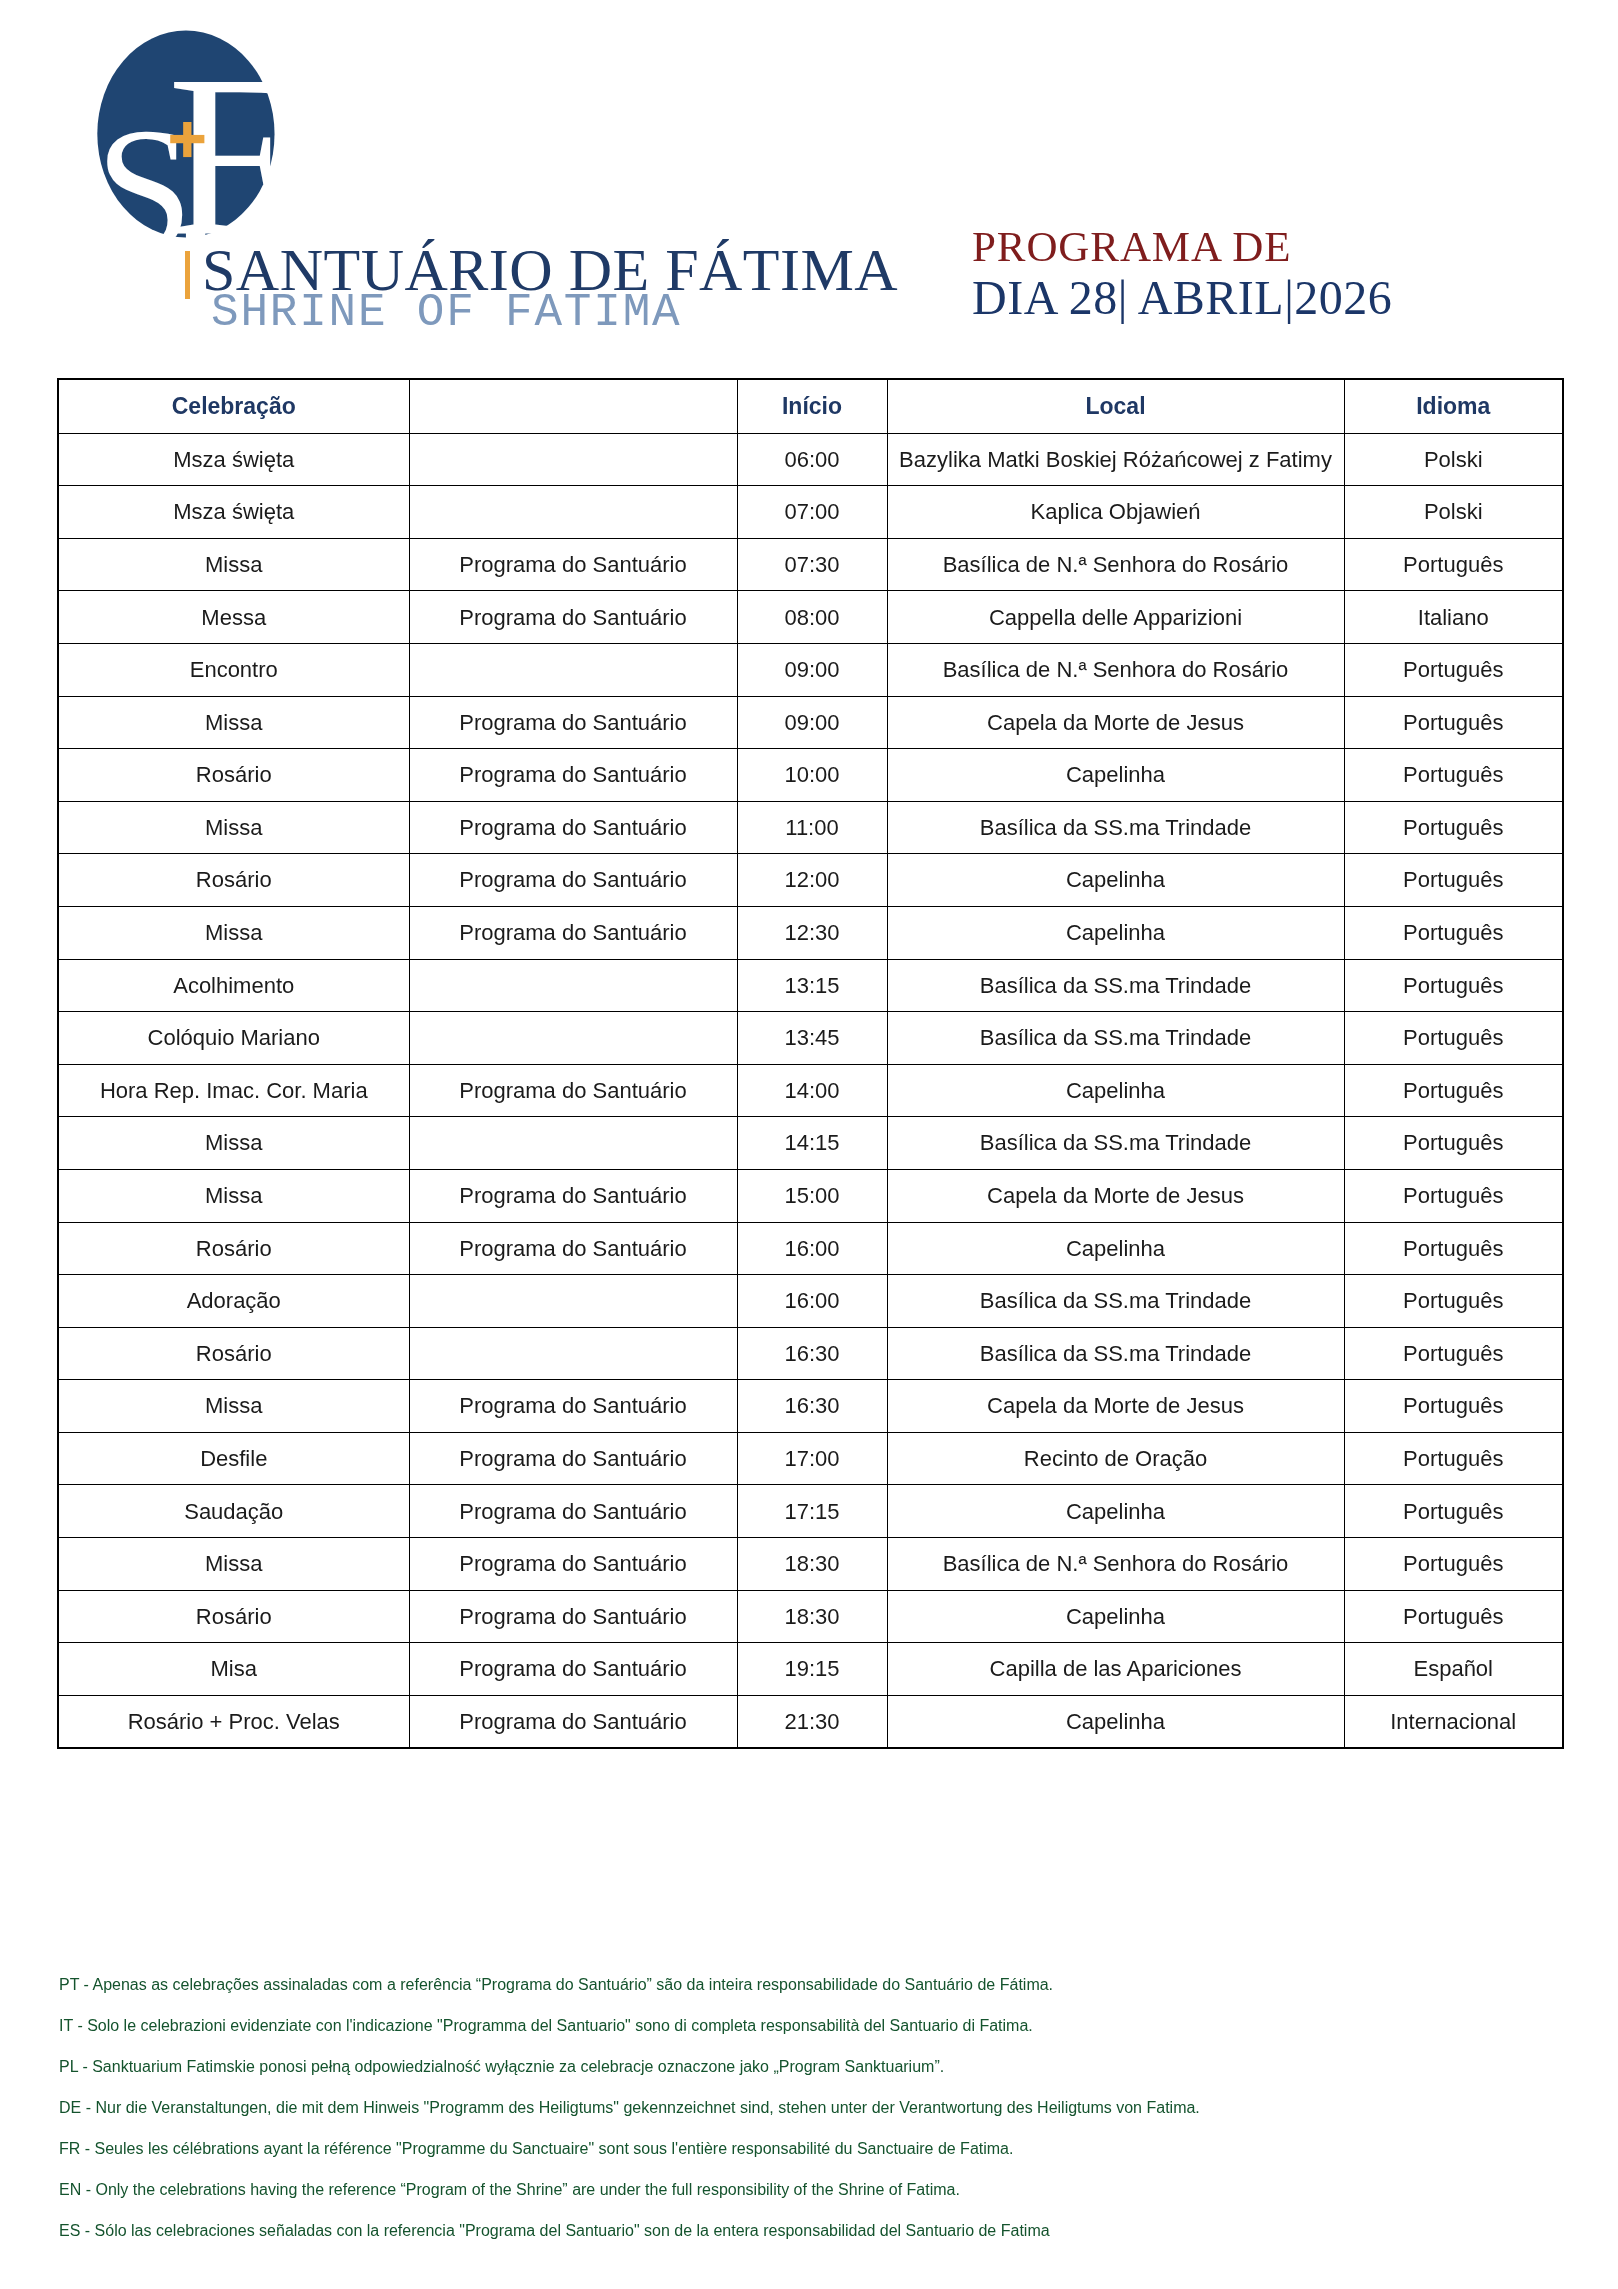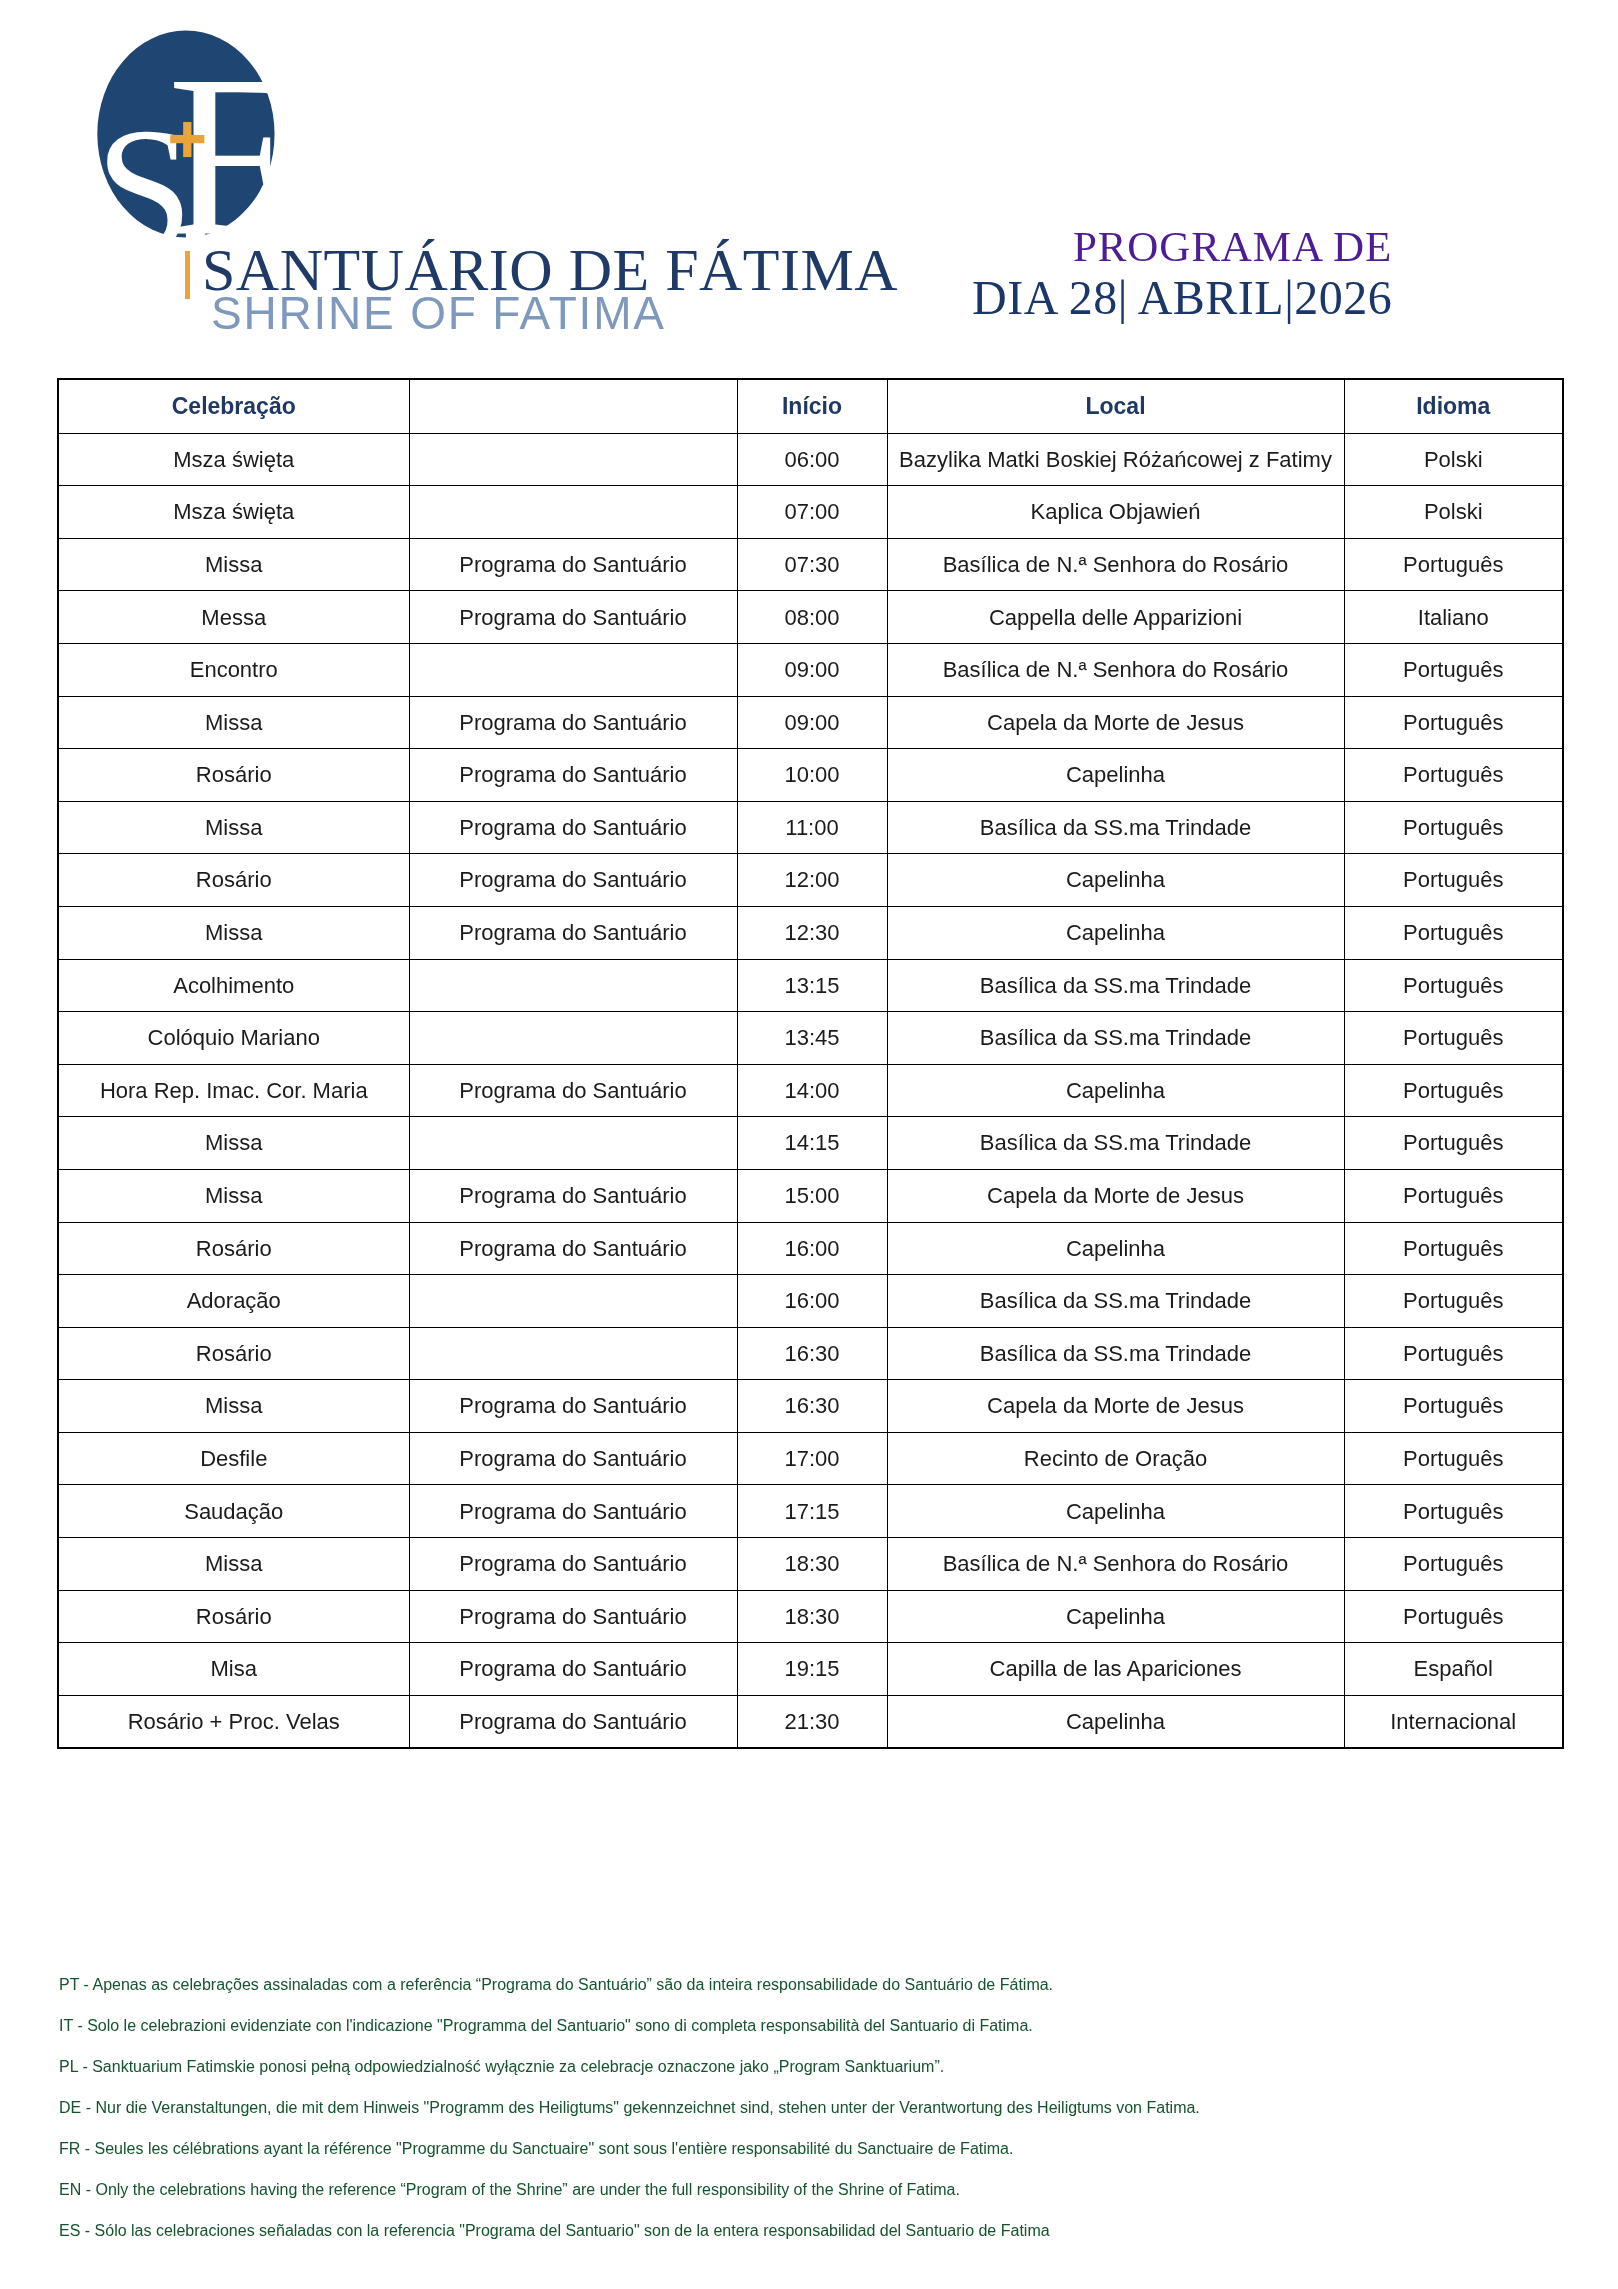--- a/index.html
+++ b/index.html
@@ -3,25 +3,25 @@
 <meta charset="utf-8">
 <style>
   html,body{margin:0;padding:0;background:#ffffff;}
   .page{position:relative;width:1619px;height:2290px;background:#fff;overflow:hidden;
         font-family:"Liberation Sans",sans-serif;}
   
   .logo{position:absolute;left:88px;top:26px;}
   .gold-bar{position:absolute;left:185px;top:251px;width:4.6px;height:48px;background:#EBA33C;}
   .brand-pt{position:absolute;left:202px;top:240px;font-family:"Liberation Serif",serif;
             font-size:60px;line-height:1;color:#1F3A66;letter-spacing:0.5px;white-space:nowrap;}
-  .brand-en{position:absolute;left:211px;top:290px;font-family:Liberation Sans, sans-serif;
+  .brand-en{position:absolute;left:211px;top:290px;font-family:Liberation Mono, monospace;
             font-size:46px;line-height:1;color:#7E99BC;letter-spacing:1.8px;white-space:nowrap;text-align:center;}
   .prog-block{position:absolute;left:972px;top:224px;}
   .prog-label{font-family:"Liberation Serif",serif;font-size:43px;line-height:1.05;
-              color:#4c1d95;letter-spacing:0.9px;white-space:nowrap;text-align:right;}
+              color:#7f1d1d;letter-spacing:0.9px;white-space:nowrap;}
   .prog-date{font-family:"Liberation Serif",serif;font-size:48px;line-height:1.05;
              color:#1B3668;letter-spacing:0.5px;white-space:nowrap;margin-top:3.7px;}
   
   table.schedule{position:absolute;left:57px;top:378px;width:1504px;border-collapse:collapse;
                  table-layout:fixed;border:2.8px solid #000;}
   .schedule th,.schedule td{border:1.8px solid #000;text-align:center;vertical-align:middle;
                  padding:1.8px 5.5px;overflow:hidden;}
   .schedule thead th{color:#1F3864;font-weight:bold;font-size:23px;height:49px;text-align:center;}
   .schedule td{font-size:22px;color:#1b1b1b;height:48px;line-height:1.15;}
   

